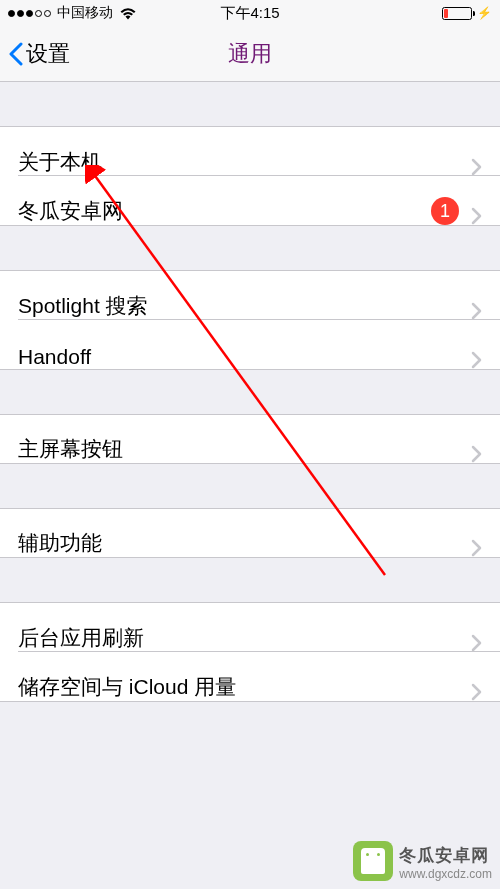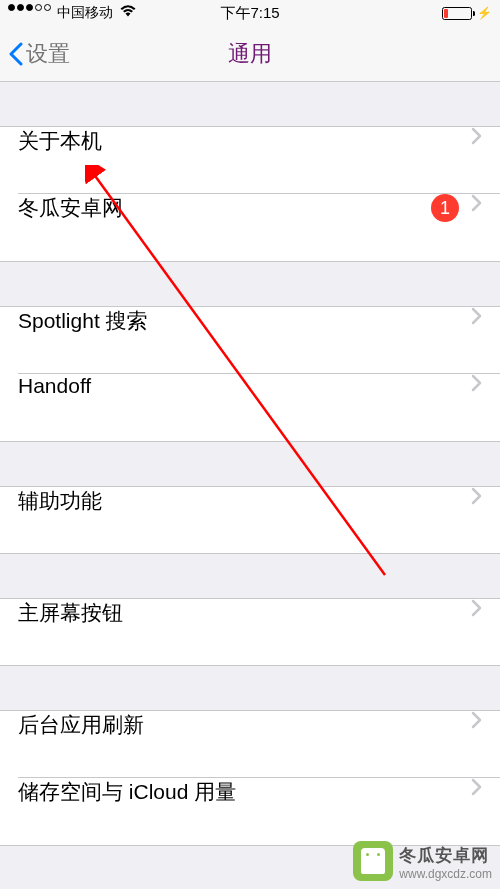--- a/index.html
+++ b/index.html
@@ -20,21 +20,21 @@
       height: 26px;
       background: #f7f7f8;
       display: flex;
       align-items: center;
       justify-content: space-between;
       padding: 0 8px;
       font-size: 15px;
     }
     .status-left {
       display: flex;
-      align-items: flex-start;
+      align-items: center;
       gap: 6px;
     }
     .signal-dots {
       display: flex;
       gap: 2px;
     }
     .dot {
       width: 7px;
       height: 7px;
       border-radius: 50%;
@@ -96,43 +96,43 @@
       background: #f7f7f8;
       border-bottom: 1px solid #c8c7cc;
       display: flex;
       align-items: center;
       position: relative;
       padding: 0 8px;
     }
     .back-btn {
       display: flex;
       align-items: center;
-      color: #737373;
+      color: #000000;
       font-size: 22px;
       gap: 3px;
     }
     .back-chevron svg {
       display: block;
     }
     .nav-title {
       position: absolute;
       left: 50%;
       transform: translateX(-50%);
       font-size: 22px;
       font-weight: 500;
       color: #701a75;
     }
     .group {
       margin-top: 44px;
     }
     .cell {
       background: #fff;
-      height: 68px;
-      display: flex;
-      align-items: flex-start;
+      height: 50px;
+      display: flex;
+      align-items: flex-end;
       padding: 0 18px;
       position: relative;
       border-top: 0.7px solid #c8c7cc;
     }
     .cell:last-child {
       border-bottom: 0.7px solid #c8c7cc;
     }
     .group .cell:first-child {
       border-top: 0.7px solid #c8c7cc;
     }
@@ -241,21 +241,21 @@
       <span class="dot"></span>
       <span class="dot"></span>
     </div>
     <span class="carrier">中国移动</span>
     <span class="wifi-icon">
       <svg width="18" height="13" viewBox="0 0 18 13">
           <path d="M9 12.5 L6.5 9.5 Q9 7.5 11.5 9.5 Z M4 7 Q9 3 14 7 L12.5 8.5 Q9 5.5 5.5 8.5 Z M1.5 4.5 Q9 -2 16.5 4.5 L15 6 Q9 0.5 3 6 Z" fill="#000"></path>
         </svg>
     </span>
   </div>
-  <div class="status-center">下午7:15</div>
+  <div class="status-center">下午4:15</div>
   <div class="status-right">
     <div class="battery">
       <div class="battery-fill"></div>
     </div>
     <span class="bolt">⚡</span>
   </div>
 </div>
 
 <div class="nav-bar">
   <div class="back-btn">
@@ -302,31 +302,31 @@
         <span class="cell-label">Handoff</span>
         <span class="chevron">
           <svg width="11" height="18" viewBox="0 0 11 18">
             <path d="M2 2 L9 9 L2 16" stroke="#c7c7cc" stroke-width="2.5" fill="none" stroke-linecap="round" stroke-linejoin="round"></path>
           </svg>
         </span>
       </div>
     </div>
     <div class="group">
       <div class="cell">
+        <span class="cell-label">主屏幕按钮</span>
+        <span class="chevron">
+          <svg width="11" height="18" viewBox="0 0 11 18">
+            <path d="M2 2 L9 9 L2 16" stroke="#c7c7cc" stroke-width="2.5" fill="none" stroke-linecap="round" stroke-linejoin="round"></path>
+          </svg>
+        </span>
+      </div>
+    </div>
+    <div class="group">
+      <div class="cell">
         <span class="cell-label">辅助功能</span>
-        <span class="chevron">
-          <svg width="11" height="18" viewBox="0 0 11 18">
-            <path d="M2 2 L9 9 L2 16" stroke="#c7c7cc" stroke-width="2.5" fill="none" stroke-linecap="round" stroke-linejoin="round"></path>
-          </svg>
-        </span>
-      </div>
-    </div>
-    <div class="group">
-      <div class="cell">
-        <span class="cell-label">主屏幕按钮</span>
         <span class="chevron">
           <svg width="11" height="18" viewBox="0 0 11 18">
             <path d="M2 2 L9 9 L2 16" stroke="#c7c7cc" stroke-width="2.5" fill="none" stroke-linecap="round" stroke-linejoin="round"></path>
           </svg>
         </span>
       </div>
     </div>
     <div class="group">
       <div class="cell">
         <span class="cell-label">后台应用刷新</span>

